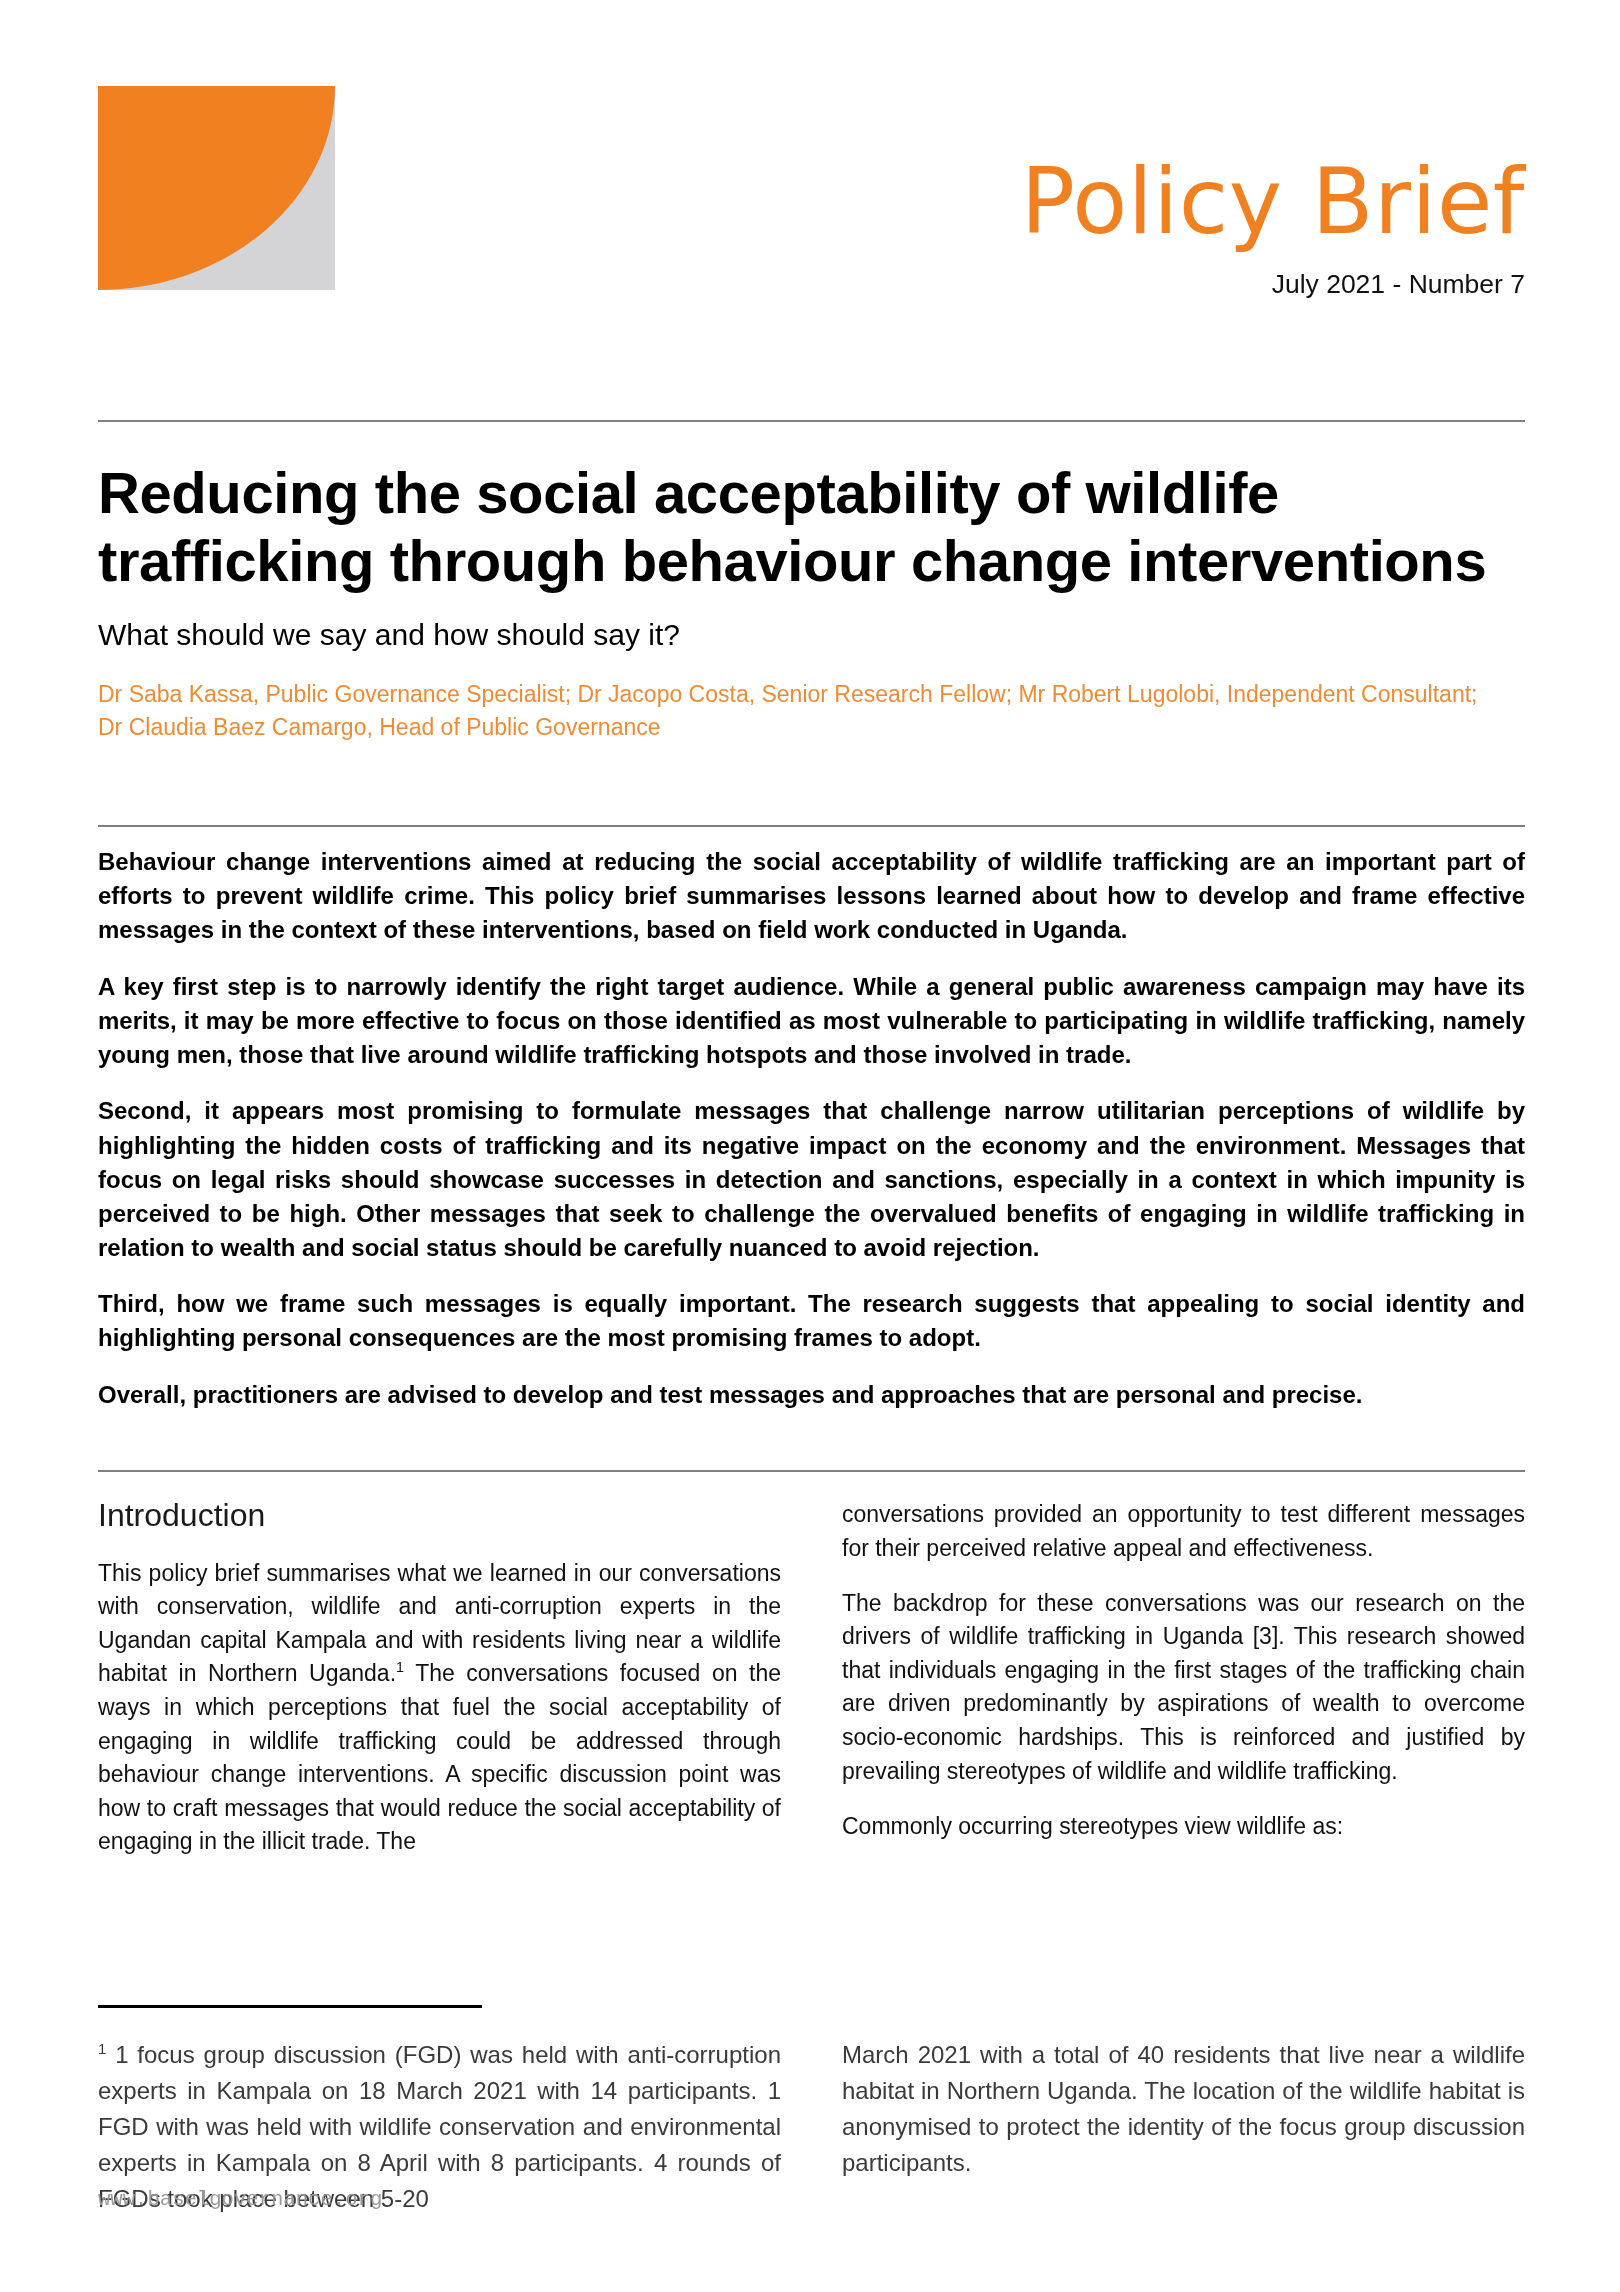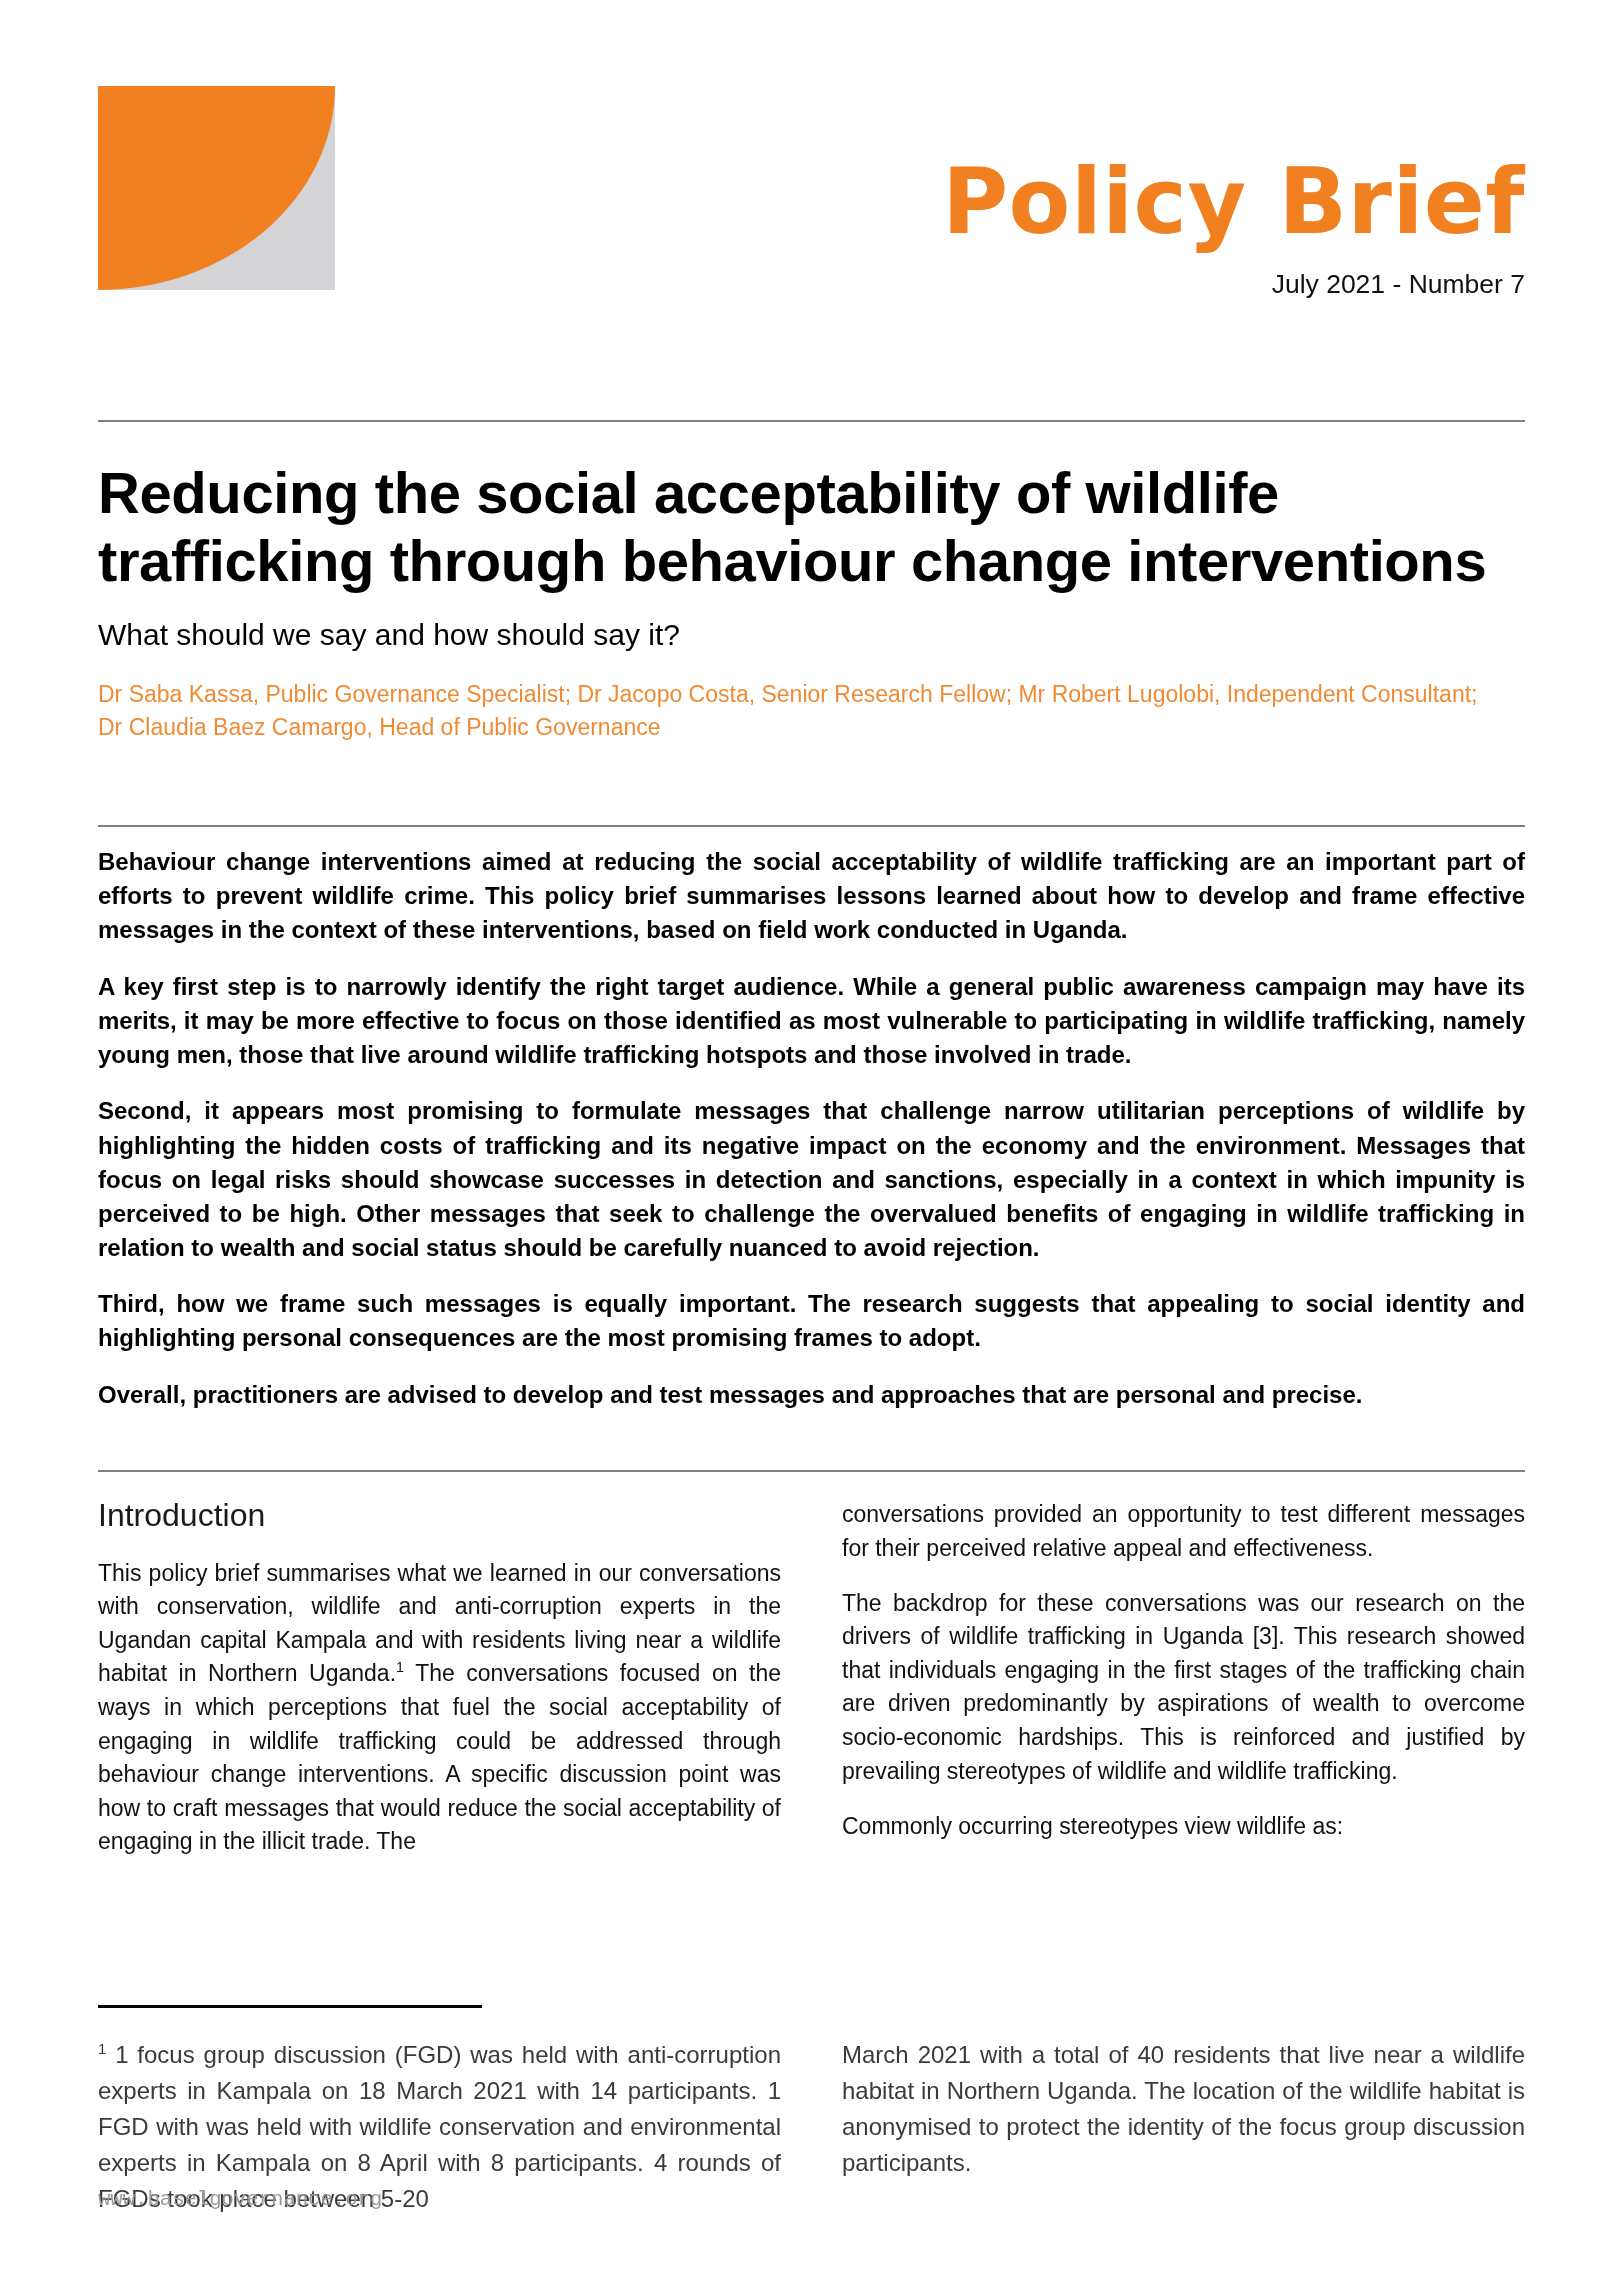--- a/index.html
+++ b/index.html
@@ -77,21 +77,21 @@
 
   .brandmark {
     position: absolute;
     right: 0;
     top: 157px;
     text-align: right;
   }
   .brandmark .pb {
     font-size: 90px;
     color: #f08020;
-    font-weight: 700;
+    font-weight: 400;
     line-height: 1;
     letter-spacing: 0.5px;
     font-family: "DejaVu Sans", sans-serif;
   }
   .brandmark .issue {
     margin-top: 21.6px;
     font-size: 26.5px;
     color: #111111;
     font-weight: 400;
     font-family: "Liberation Sans", sans-serif;

